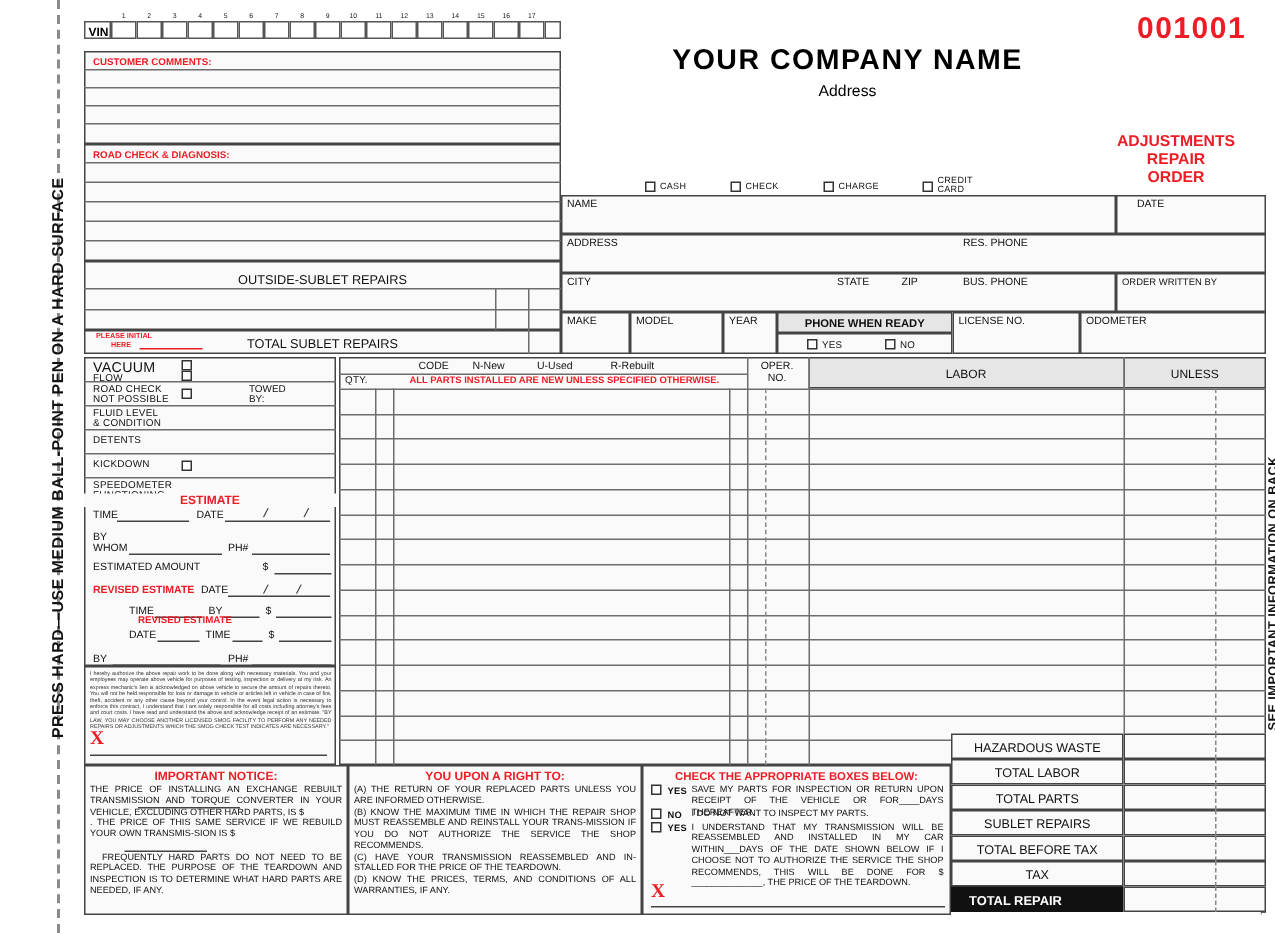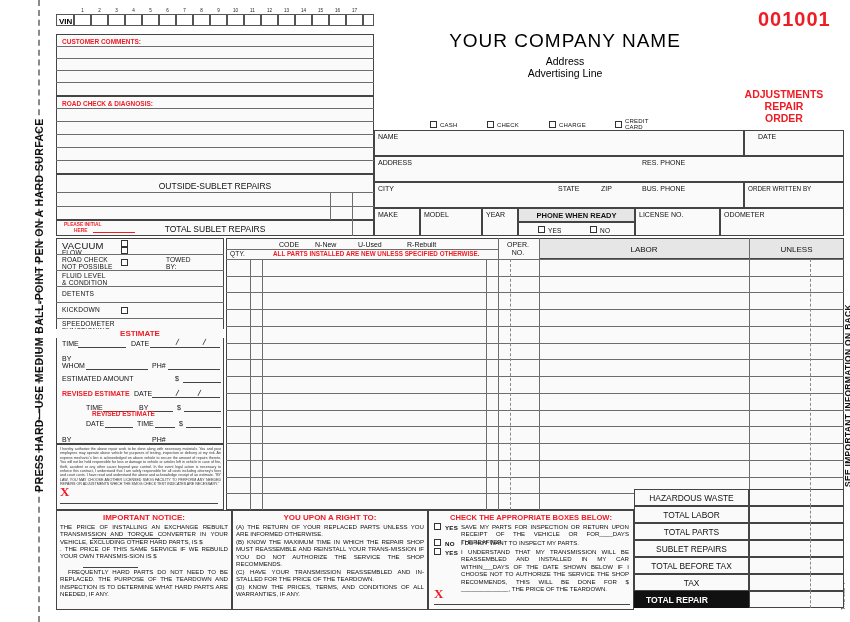--- a/index.html
+++ b/index.html
@@ -25,21 +25,21 @@
   
   .cb{position:absolute;width:7px;height:7px;border:1px solid #333;background:#fff;box-sizing:border-box;}
 
   
   .vincell{position:absolute;border:1px solid #555;box-sizing:border-box;background:#fff;}
   .vinnum{position:absolute;font-size:4.6px;text-align:center;color:#222;}
 
   .fill{position:absolute;border-bottom:1px solid #444;}
   .dashv{position:absolute;border-left:1px dashed #777;}
 
-  .hdrname{font-size:19px;font-weight:normal;letter-spacing:1px;}
+  .hdrname{font-size:19px;font-weight:bold;letter-spacing:1px;}
   .hdrsub{font-size:10.5px;}
   .tro{font-size:20px;color:#ee1c25;font-weight:bold;letter-spacing:1px;}
   .trr{font-size:10.5px;color:#ee1c25;font-weight:bold;line-height:12px;text-align:center;}
 
   .shade{background:#e6e6e6;}
   .blackbar{background:#111;color:#fff;}
   .tiny{font-size:3.6px;line-height:4.4px;color:#333;text-align:justify;}
   .fine{font-size:6.1px;line-height:7.4px;color:#111;text-align:justify;}
   .xmark{position:absolute;color:#ee1c25;font-weight:bold;font-size:13px;font-family:"Liberation Serif",serif;}
 </style>
@@ -54,21 +54,20 @@
 
   <div class="vert" style="left:843px;top:487px;transform:rotate(-90deg);font-size:8.5px;letter-spacing:.3px;color:#111;">SEE IMPORTANT INFORMATION ON BACK</div>
 
   <div class="vert" style="left:840px;top:610px;transform:rotate(-90deg);font-size:5px;font-weight:normal;color:#333;letter-spacing:.3px;">TRO 608-4</div>
 
   <div class="abs tro" style="left:758px;top:8px;">001001</div>
 
   <div class="abs ctr" style="left:400px;top:30px;width:330px;">
     <div class="hdrname">YOUR COMPANY NAME</div>
     <div class="hdrsub" style="margin-top:3px;">Address</div>
-    <div class="hdrsub">Advertising Line</div>
   </div>
 
   <div class="abs trr" style="left:738px;top:88px;width:92px;">
     <div>ADJUSTMENTS</div>
     <div>REPAIR</div>
     <div>ORDER</div>
   </div>
 
   <div class="cb" style="left:430px;top:121px;"></div>
   <div class="lbl" style="left:440px;top:122px;">CASH</div>

